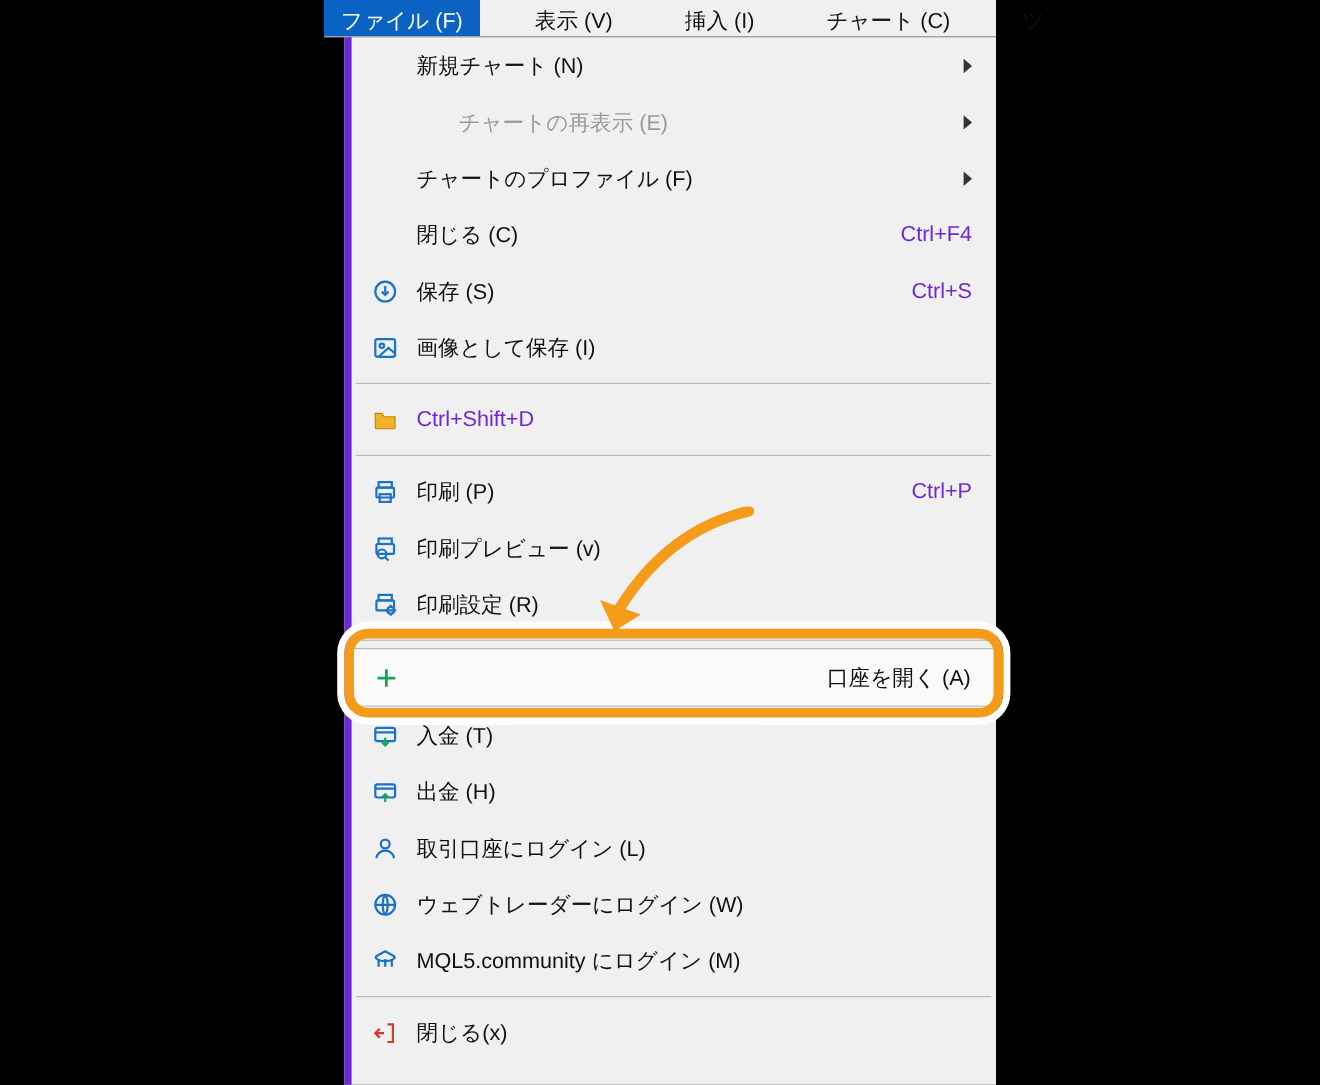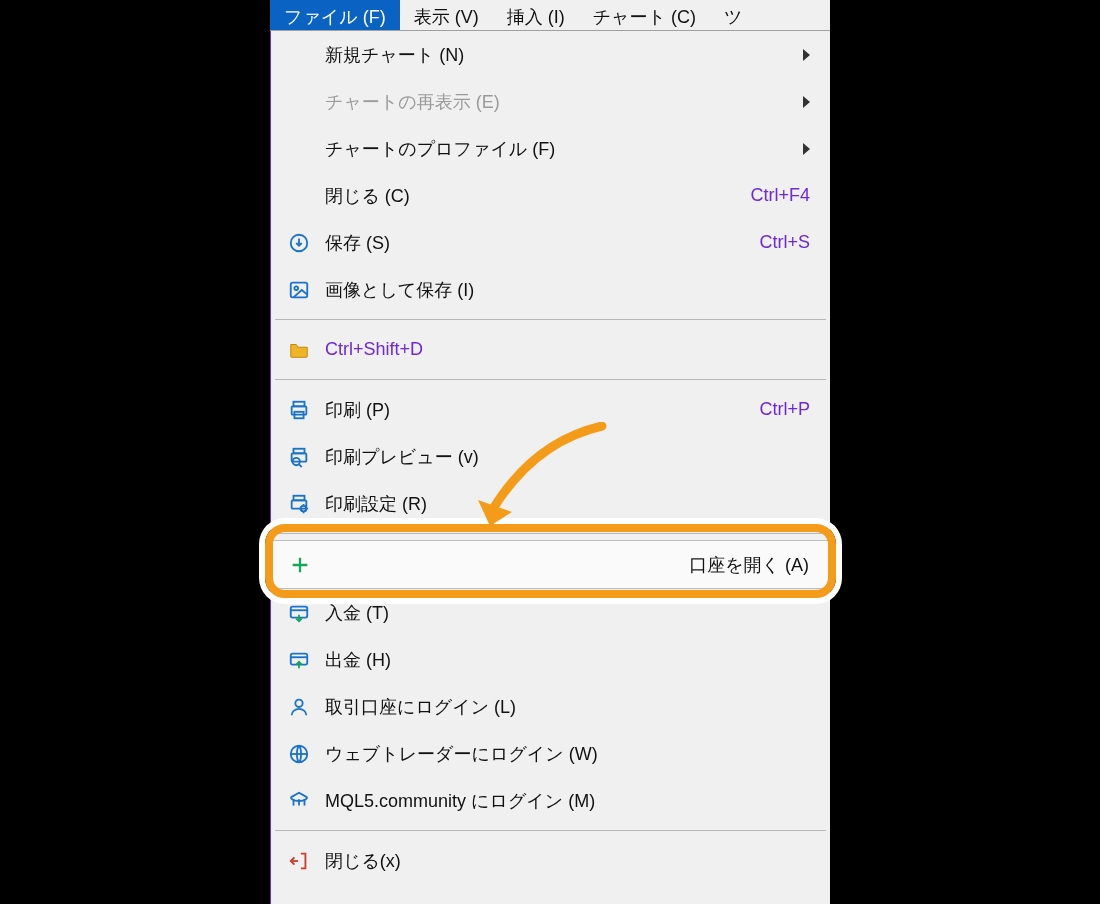--- a/index.html
+++ b/index.html
@@ -21,48 +21,50 @@
   }
   
   .menubar {
     background: #f0f0f0;
     height: 30px;
     border-bottom: 1px solid #a0a0a0;
     display: flex;
     align-items: stretch;
     font-size: 18px;
     color: #111;
+    gap: 32px;
   }
   .menubar .mitem {
     padding: 4px 14px 0 14px;
     line-height: 26px;
     white-space: nowrap;
   }
   .menubar .mitem.active {
     background: #0a63c2;
     color: #fff;
   }
   
   .dropdown {
     background: #f0f0f0;
-    border-left: 1px solid #6d28d9;
+    border-left: 6px solid #6d28d9;
     position: relative;
     padding-bottom: 20px;
+    margin-left: 17px;
   }
   .item {
     display: flex;
     align-items: center;
     height: 47px;
     padding: 0 20px 0 14px;
     font-size: 18px;
     color: #111;
     position: relative;
     white-space: nowrap;
   }
-  .item.disabled { color: #9a9a9a; }
+  .item.disabled { color: #9a9a9a; gap: 35px; }
   .item .ico {
     width: 28px;
     height: 28px;
     flex: 0 0 28px;
     display: flex;
     align-items: center;
     justify-content: center;
     margin-right: 12px;
   }
   .item .ico svg { width: 22px; height: 22px; }

